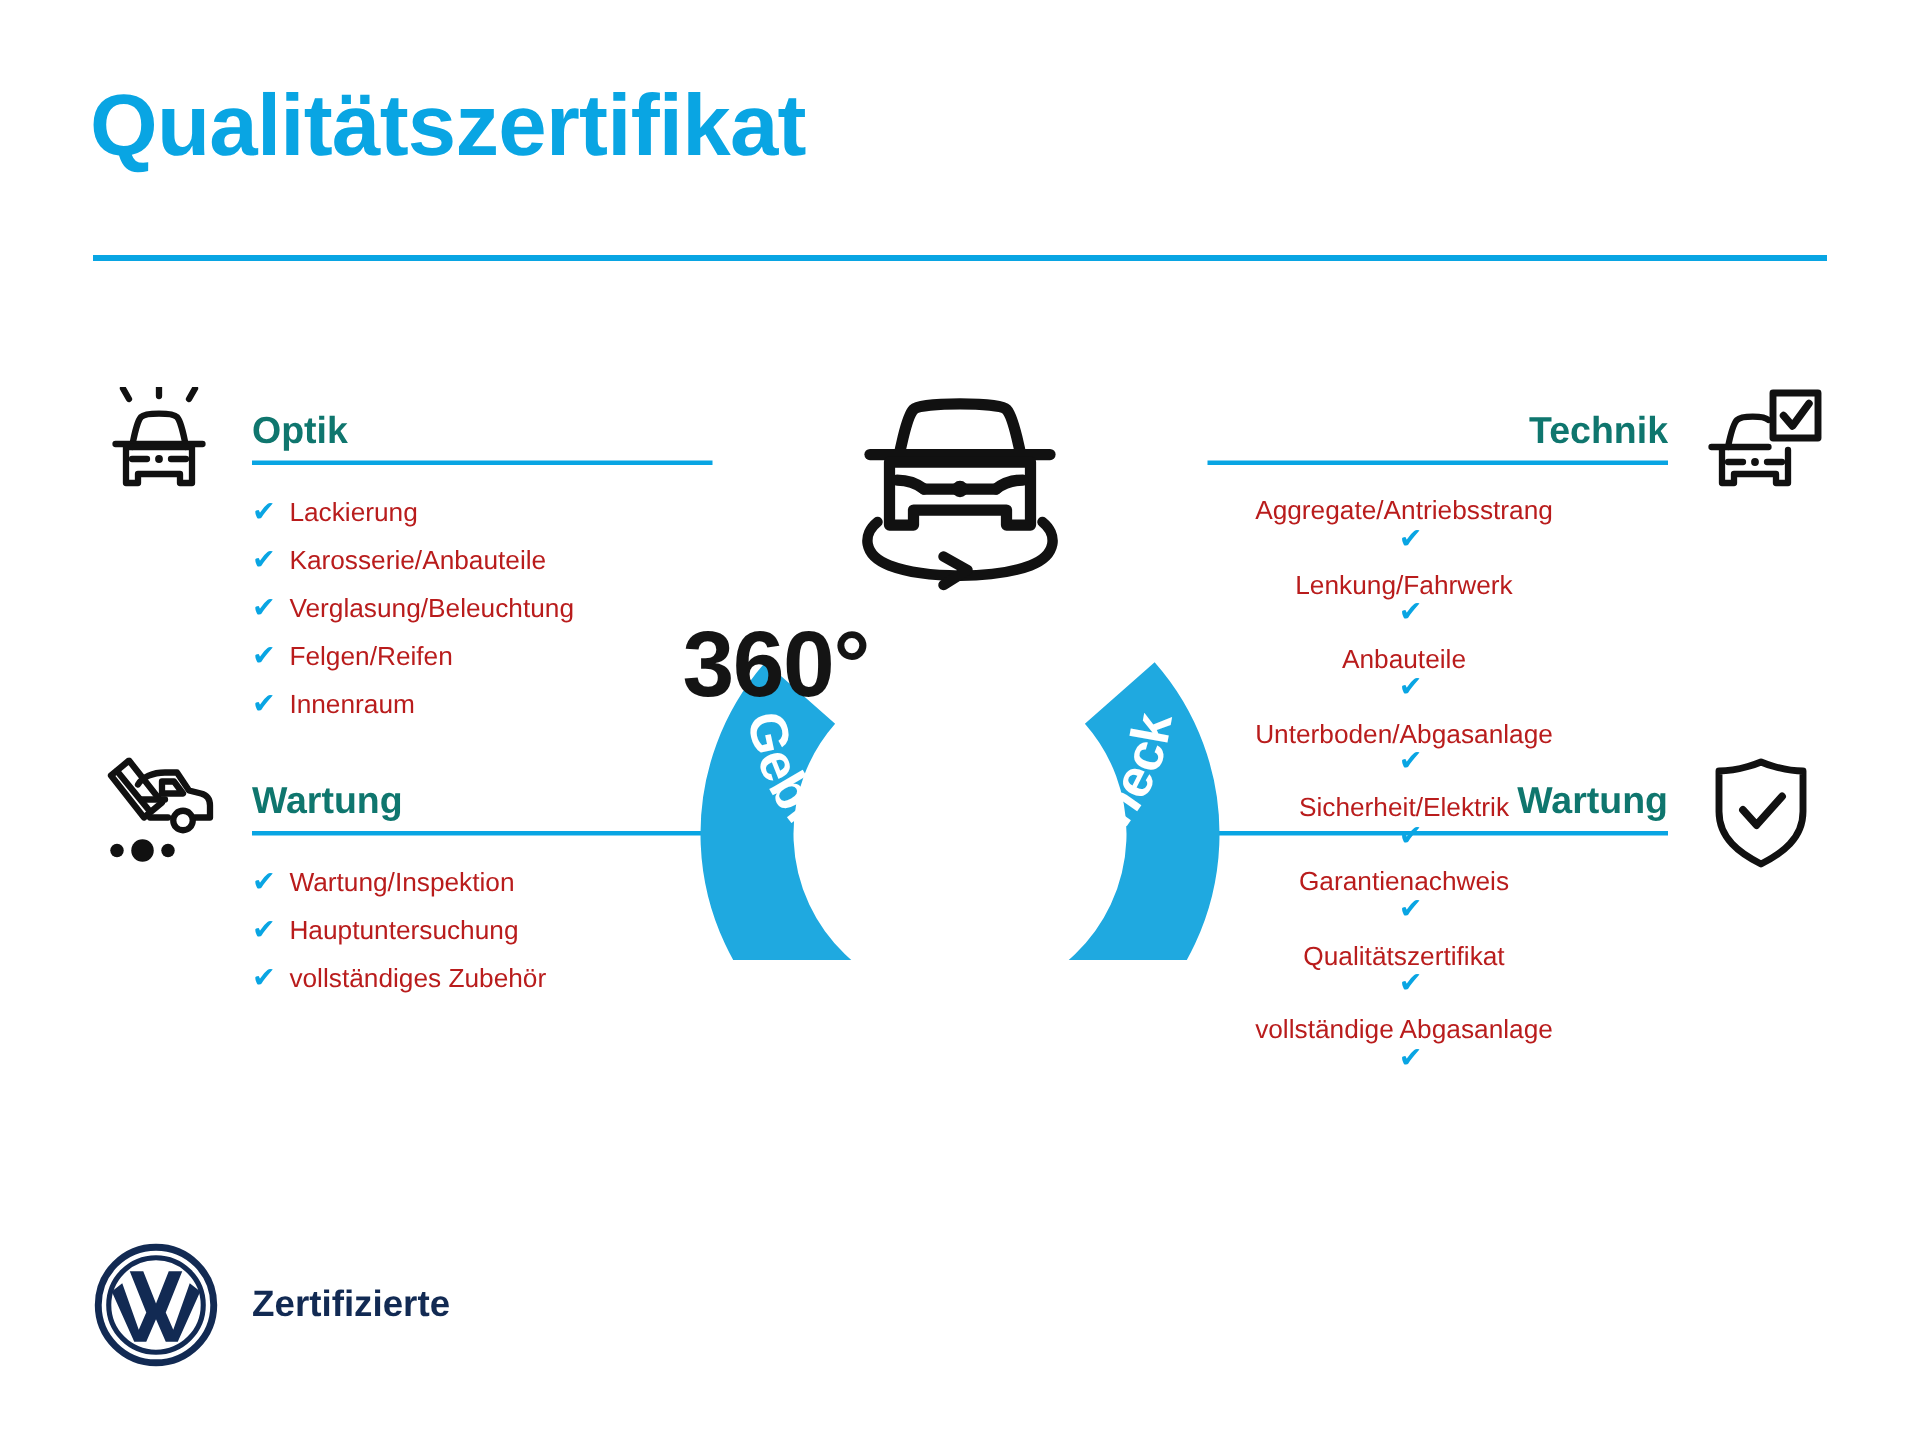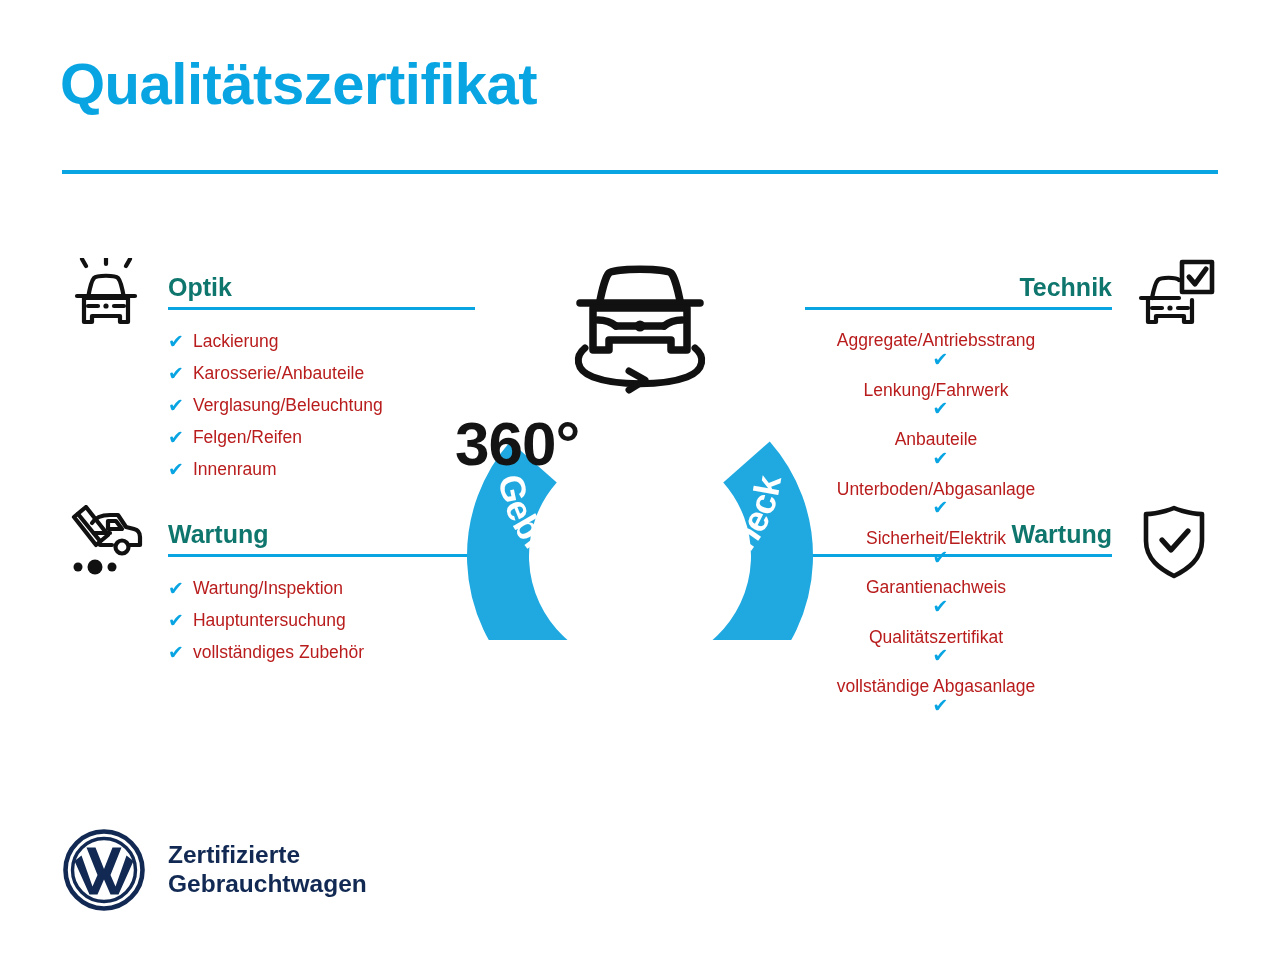--- a/index.html
+++ b/index.html
@@ -343,15 +343,14 @@
       <circle cx="42" cy="42" r="38.5" fill="none" stroke="#122A53" stroke-width="4.6"></circle>
       <circle cx="42" cy="42" r="31.5" fill="none" stroke="#122A53" stroke-width="3.4"></circle>
       <path d="M24.5 19.5 L33.5 19.5 L42 41 L50.5 19.5 L59.5 19.5
                L48.5 47 L53.5 58.5 L64.5 27.5 L71.5 33
                L56.5 66.5 L48.5 66.5 L42 51.5 L35.5 66.5 L27.5 66.5
                L12.5 33 L19.5 27.5 L30.5 58.5 L35.5 47 Z" fill="#122A53"></path>
     </svg>
   </div>
   <div id="footer-text">
     <div>Zertifizierte</div>
-    <div>Gebrauchtwagen</div>
   </div>
 </div>
 
 </body></html>

